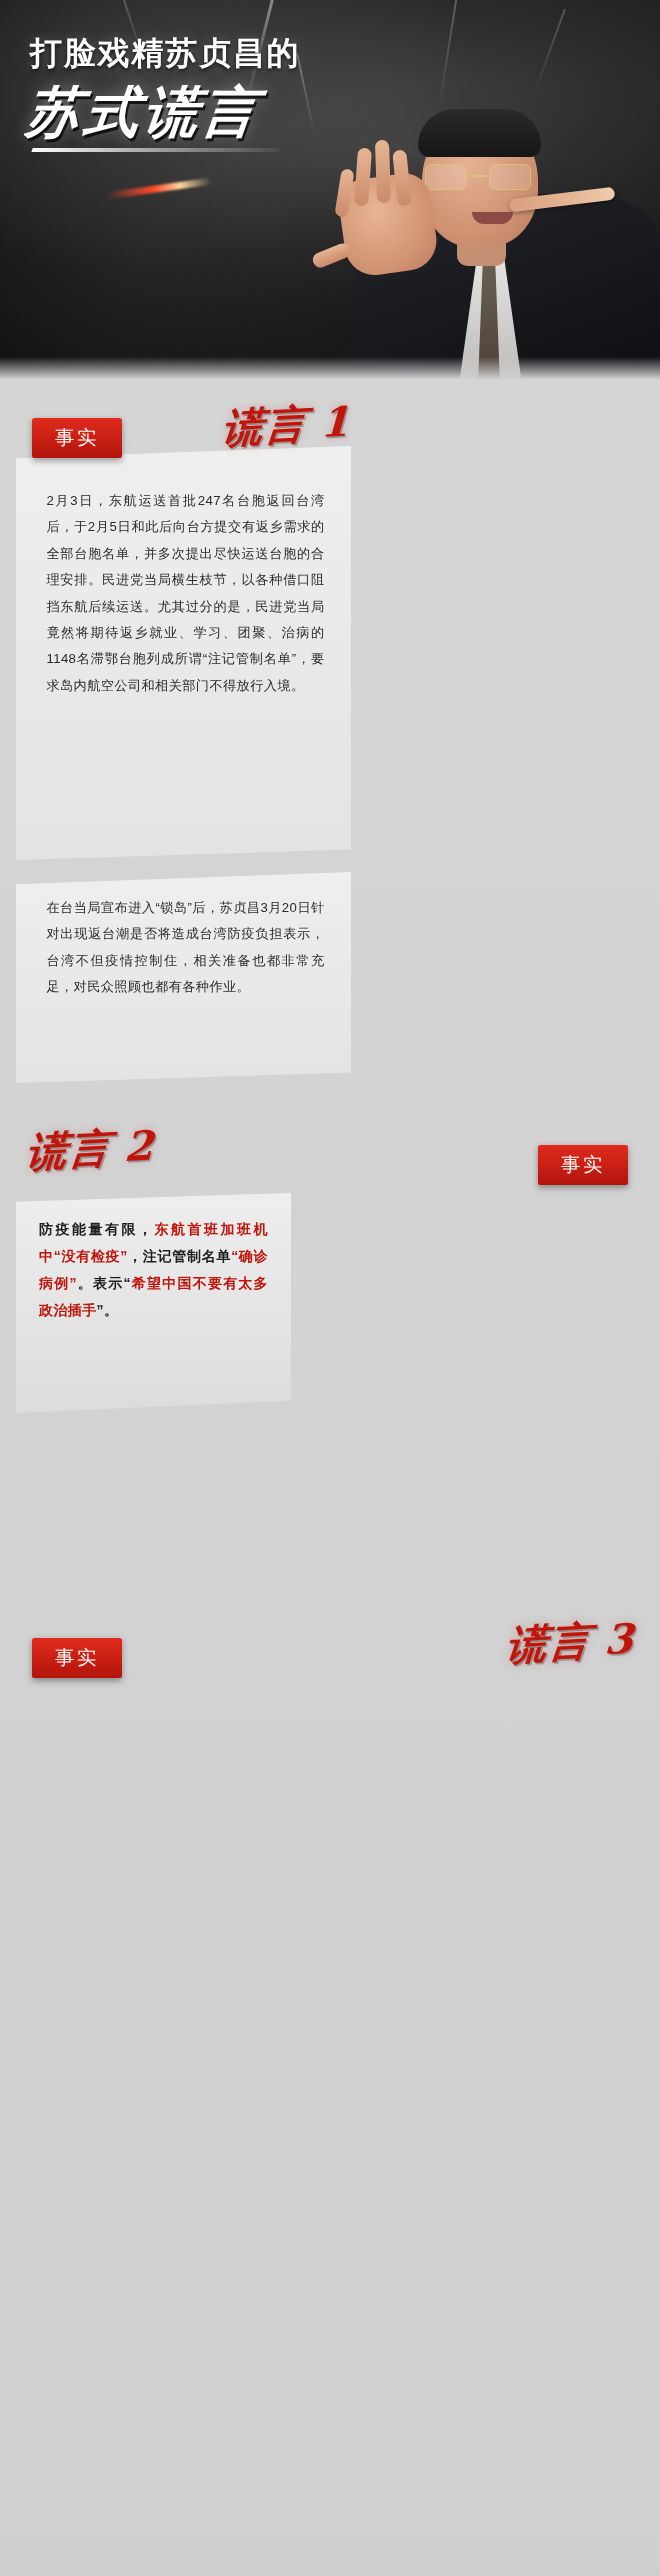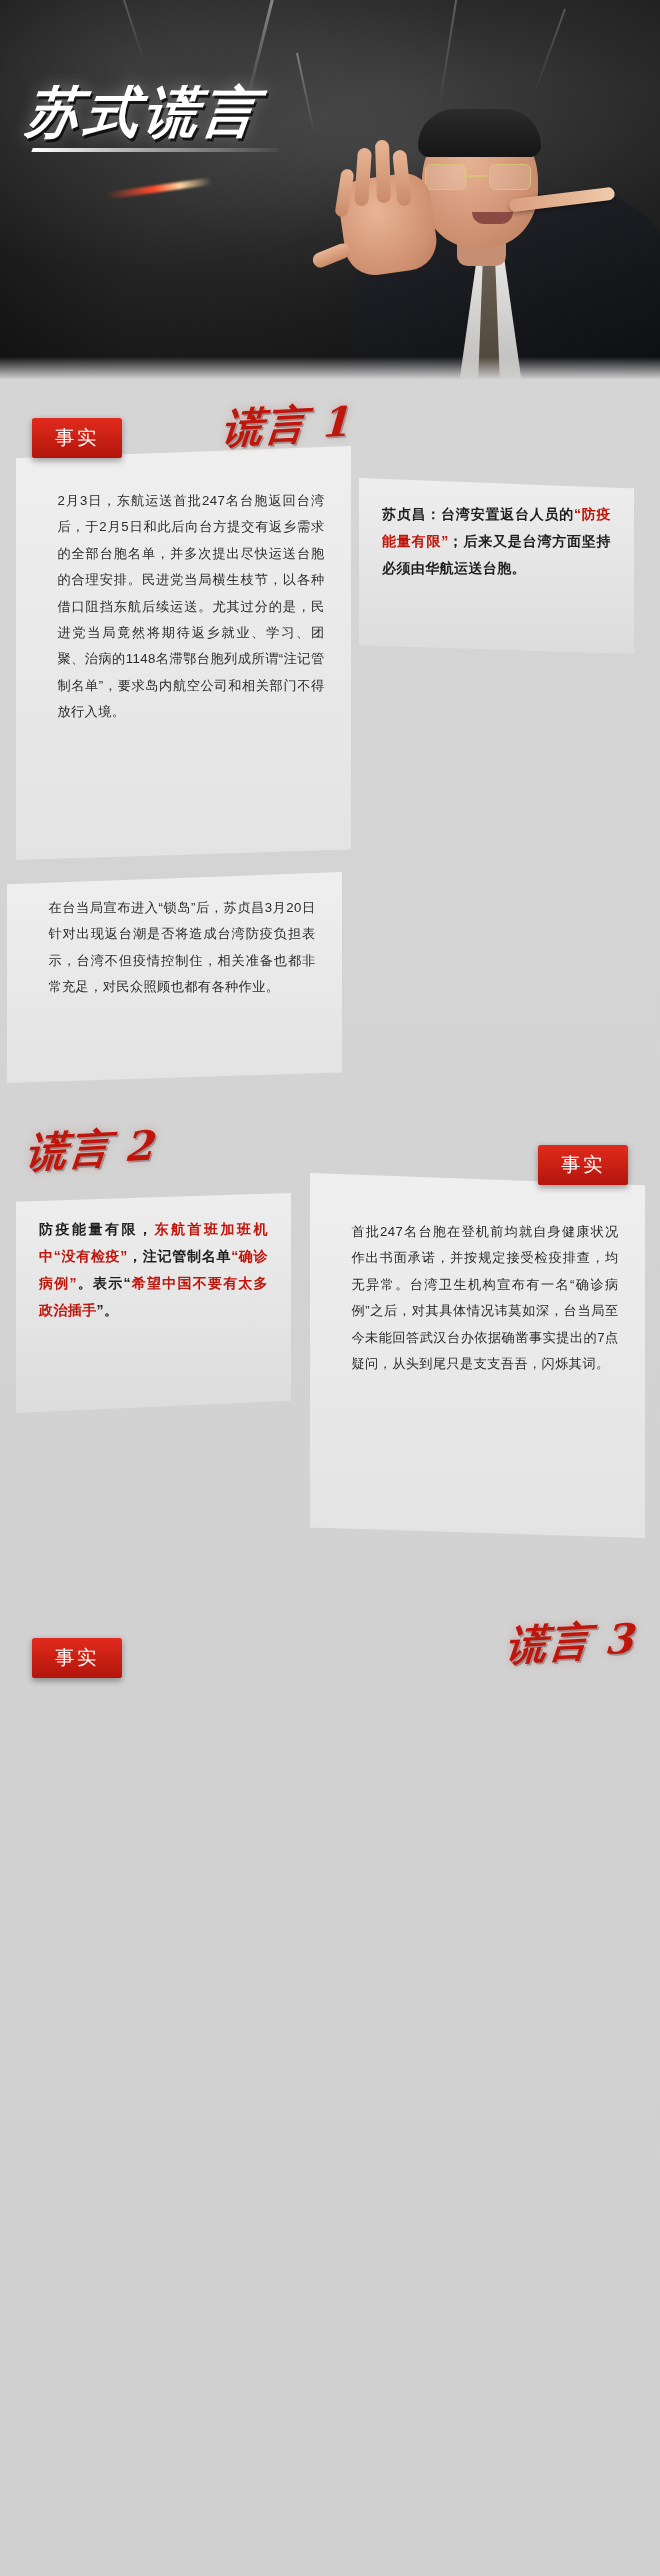--- a/index.html
+++ b/index.html
@@ -217,21 +217,21 @@
     transform: skewX(-8deg) rotate(-3deg);
     text-shadow: 1.8px 1.8px 0 rgba(0,0,0,.25), 0 0 8.8px rgba(192,21,10,.25);
     white-space: nowrap;
   }
 
   .para {
     font-size: 13.2px;
     line-height: 26.4px;
     color: #2b2b2b;
     text-align: justify;
-    margin: 0 0 14px 15px;
+    margin: 0 0 14px 4px;
     letter-spacing: 0.4px;
   }
   .para:last-child { margin-bottom: 0; }
 
   .quote-card {
     position: relative;
     background: linear-gradient(180deg, #eeeeee 0%, #dcdcdc 100%);
     box-shadow: 0 2.6px 8.8px rgba(0,0,0,.18);
     padding: 23px 23px 23px 23px;
     font-size: 14px;
@@ -273,64 +273,57 @@
       <div class="mouth"></div>
       <div class="nose-long"></div>
       <div class="hand"></div>
       <div class="finger f1"></div>
       <div class="finger f2"></div>
       <div class="finger f3"></div>
       <div class="finger f4"></div>
       <div class="finger thumb"></div>
     </div>
 
+    <div class="hero-title-1">打脸戏精苏贞昌的</div>
     <div class="hero-title-2">苏式谎言</div>
     <div class="hero-title-underline"></div>
     <div class="spark"></div>
     <div class="hero-bottom-fade"></div>
   </div>
 
   <div class="section" style="height:731px;">
 
     <div class="lie-title" id="lie-title-1" style="left:222px; top:19.4px;">谎言 1</div>
 
     <div class="tag" id="fact-tag-1" style="left:32px; top:39px;">事实</div>
 
     <div class="card left-clip" style="position:absolute; left:16px; top:67px; width:335px; height:414px; padding-top:42px;">
       <div id="sec1-paras">
           <p class="para">2月3日，东航运送首批247名台胞返回台湾后，于2月5日和此后向台方提交有返乡需求的全部台胞名单，并多次提出尽快运送台胞的合理安排。民进党当局横生枝节，以各种借口阻挡东航后续运送。尤其过分的是，民进党当局竟然将期待返乡就业、学习、团聚、治病的1148名滞鄂台胞列成所谓“注记管制名单”，要求岛内航空公司和相关部门不得放行入境。</p>
         </div>
     </div>
 
-    <div class="quote-card clip-b" style="position:absolute; left:359px; top:99px; width:275px; height:176px;">
-      <div id="sec1-quote"><span class="">苏贞昌：台湾安置返台人员的</span><span class="em-red">“防疫能量有限”</span><span class="">；后来又是台湾方面坚持必须由华航运送台胞。</span></div>
-    </div>
-
-    <div class="card left-clip" style="position:absolute; left:7px; top:493px; width:335px; height:211px; padding-top:23px;">
+
+    <div class="card left-clip" style="position:absolute; left:16px; top:493px; width:335px; height:211px; padding-top:23px;">
       <div id="sec1-paras-b">
           <p class="para">在台当局宣布进入“锁岛”后，苏贞昌3月20日针对出现返台潮是否将造成台湾防疫负担表示，台湾不但疫情控制住，相关准备也都非常充足，对民众照顾也都有各种作业。</p>
         </div>
     </div>
   </div>
 
   <div class="section" style="height:493px;">
 
     <div class="lie-title" id="lie-title-2" style="left:26.4px; top:12.3px;">谎言 2</div>
 
     <div class="tag" id="fact-tag-2" style="right:33px; top:35px;">事实</div>
 
     <div class="quote-card clip-a" style="position:absolute; left:16px; top:83px; width:275px; height:220px;">
       <div id="sec2-quote"><span class="">防疫能量有限，</span><span class="em-red">东航首班加班机中“没有检疫”</span><span class="">，注记管制名单</span><span class="em-red">“确诊病例”</span><span class="">。表示“</span><span class="em-red">希望中国不要有太多政治插手</span><span class="">”。</span></div>
     </div>
 
-    <div class="card right-clip" style="position:absolute; left:310px; top:63px; width:335px; height:365px; padding-top:46px;">
-      <div id="sec2-paras">
-          <p class="para">首批247名台胞在登机前均就自身健康状况作出书面承诺，并按规定接受检疫排查，均无异常。台湾卫生机构宣布有一名“确诊病例”之后，对其具体情况讳莫如深，台当局至今未能回答武汉台办依据确凿事实提出的7点疑问，从头到尾只是支支吾吾，闪烁其词。</p>
-        </div>
-    </div>
   </div>
 
   <div class="section" style="height:529px;">
 
     <div class="lie-title" id="lie-title-3" style="right:23px; top:12.3px;">谎言 3</div>
 
     <div class="tag" id="fact-tag-3" style="left:32px; top:35px;">事实</div>
 
 
   </div>

